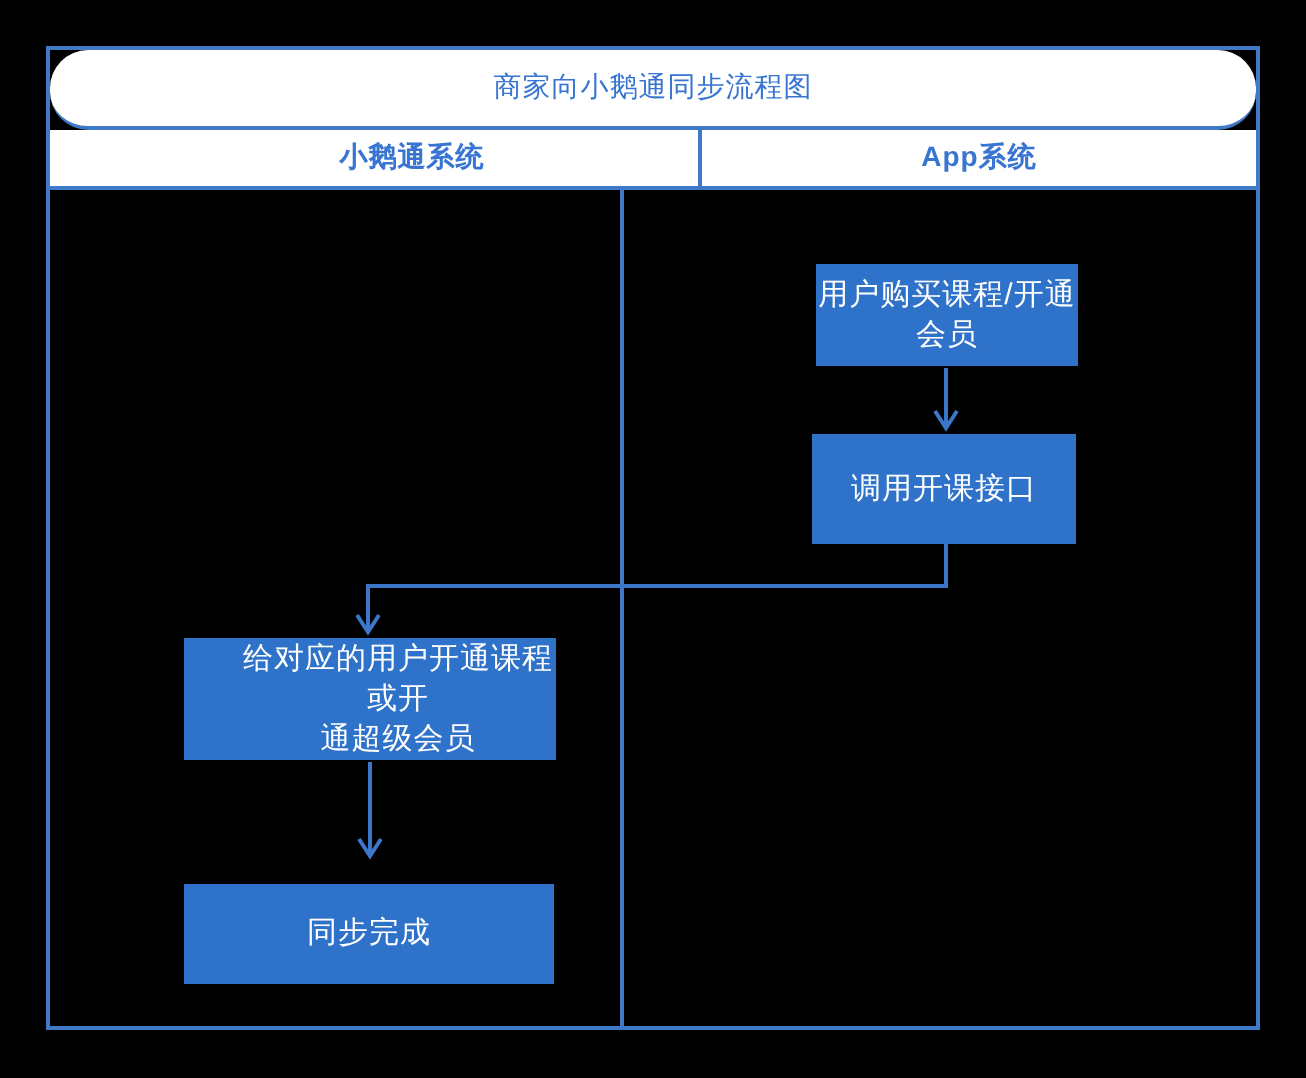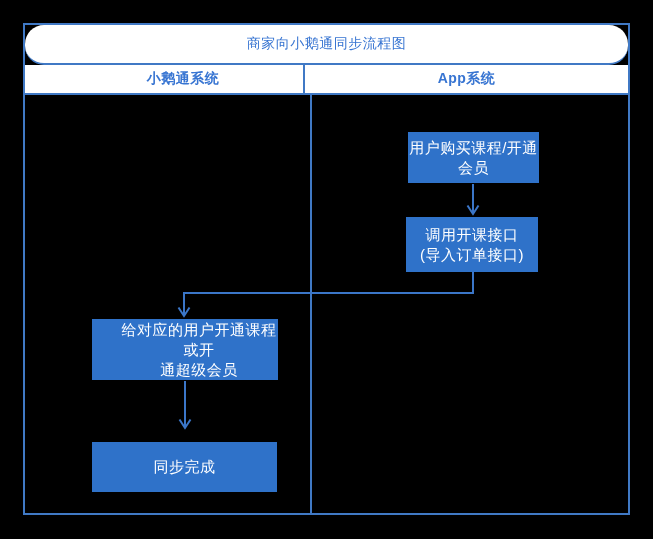--- a/index.html
+++ b/index.html
@@ -28,21 +28,21 @@
   }
   .header-band{
     position:absolute; left:25px; top:65px; width:603px; height:30px;
     background:var(--band-background); border-bottom:2px solid var(--border);
     display:flex;
   }
   .lane-header{
     display:flex; align-items:center; justify-content:center;
     color:var(--label-text); font-size:14px; font-weight:bold; letter-spacing:0.5px;
   }
-  .lane-header.left{ width:278px;padding-left:38px; }
+  .lane-header.left{ width:324px;padding-left:38px; }
   .lane-header.right{ flex:1; border-left:2px solid var(--border);text-align:right; }
   .lane-divider{
     position:absolute; left:310px; top:95px; width:2px; height:418px;
     background:var(--border);
   }
 
   .node{
     position:absolute; background:var(--node-fill); color:var(--node-text);
     display:flex; flex-direction:column; align-items:center; justify-content:center;
     font-size:15px; line-height:20px; text-align:center; letter-spacing:0.5px;
@@ -88,21 +88,20 @@
     <path d="M185 381 L185 428" marker-end="url(#chevron)"></path>
   </svg>
 
   <div class="node node-user-purchase">
     <div>用户购买课程/开通</div>
     <div>会员</div>
   </div>
 
   <div class="node node-call-api">
     <div>调用开课接口</div>
-    <div>(导入订单接口)</div>
   </div>
 
   <div class="node node-grant-course">
     <div>给对应的用户开通课程或开</div>
     <div>通超级会员</div>
   </div>
 
   <div class="node node-sync-done">
     <div>同步完成</div>
   </div>

